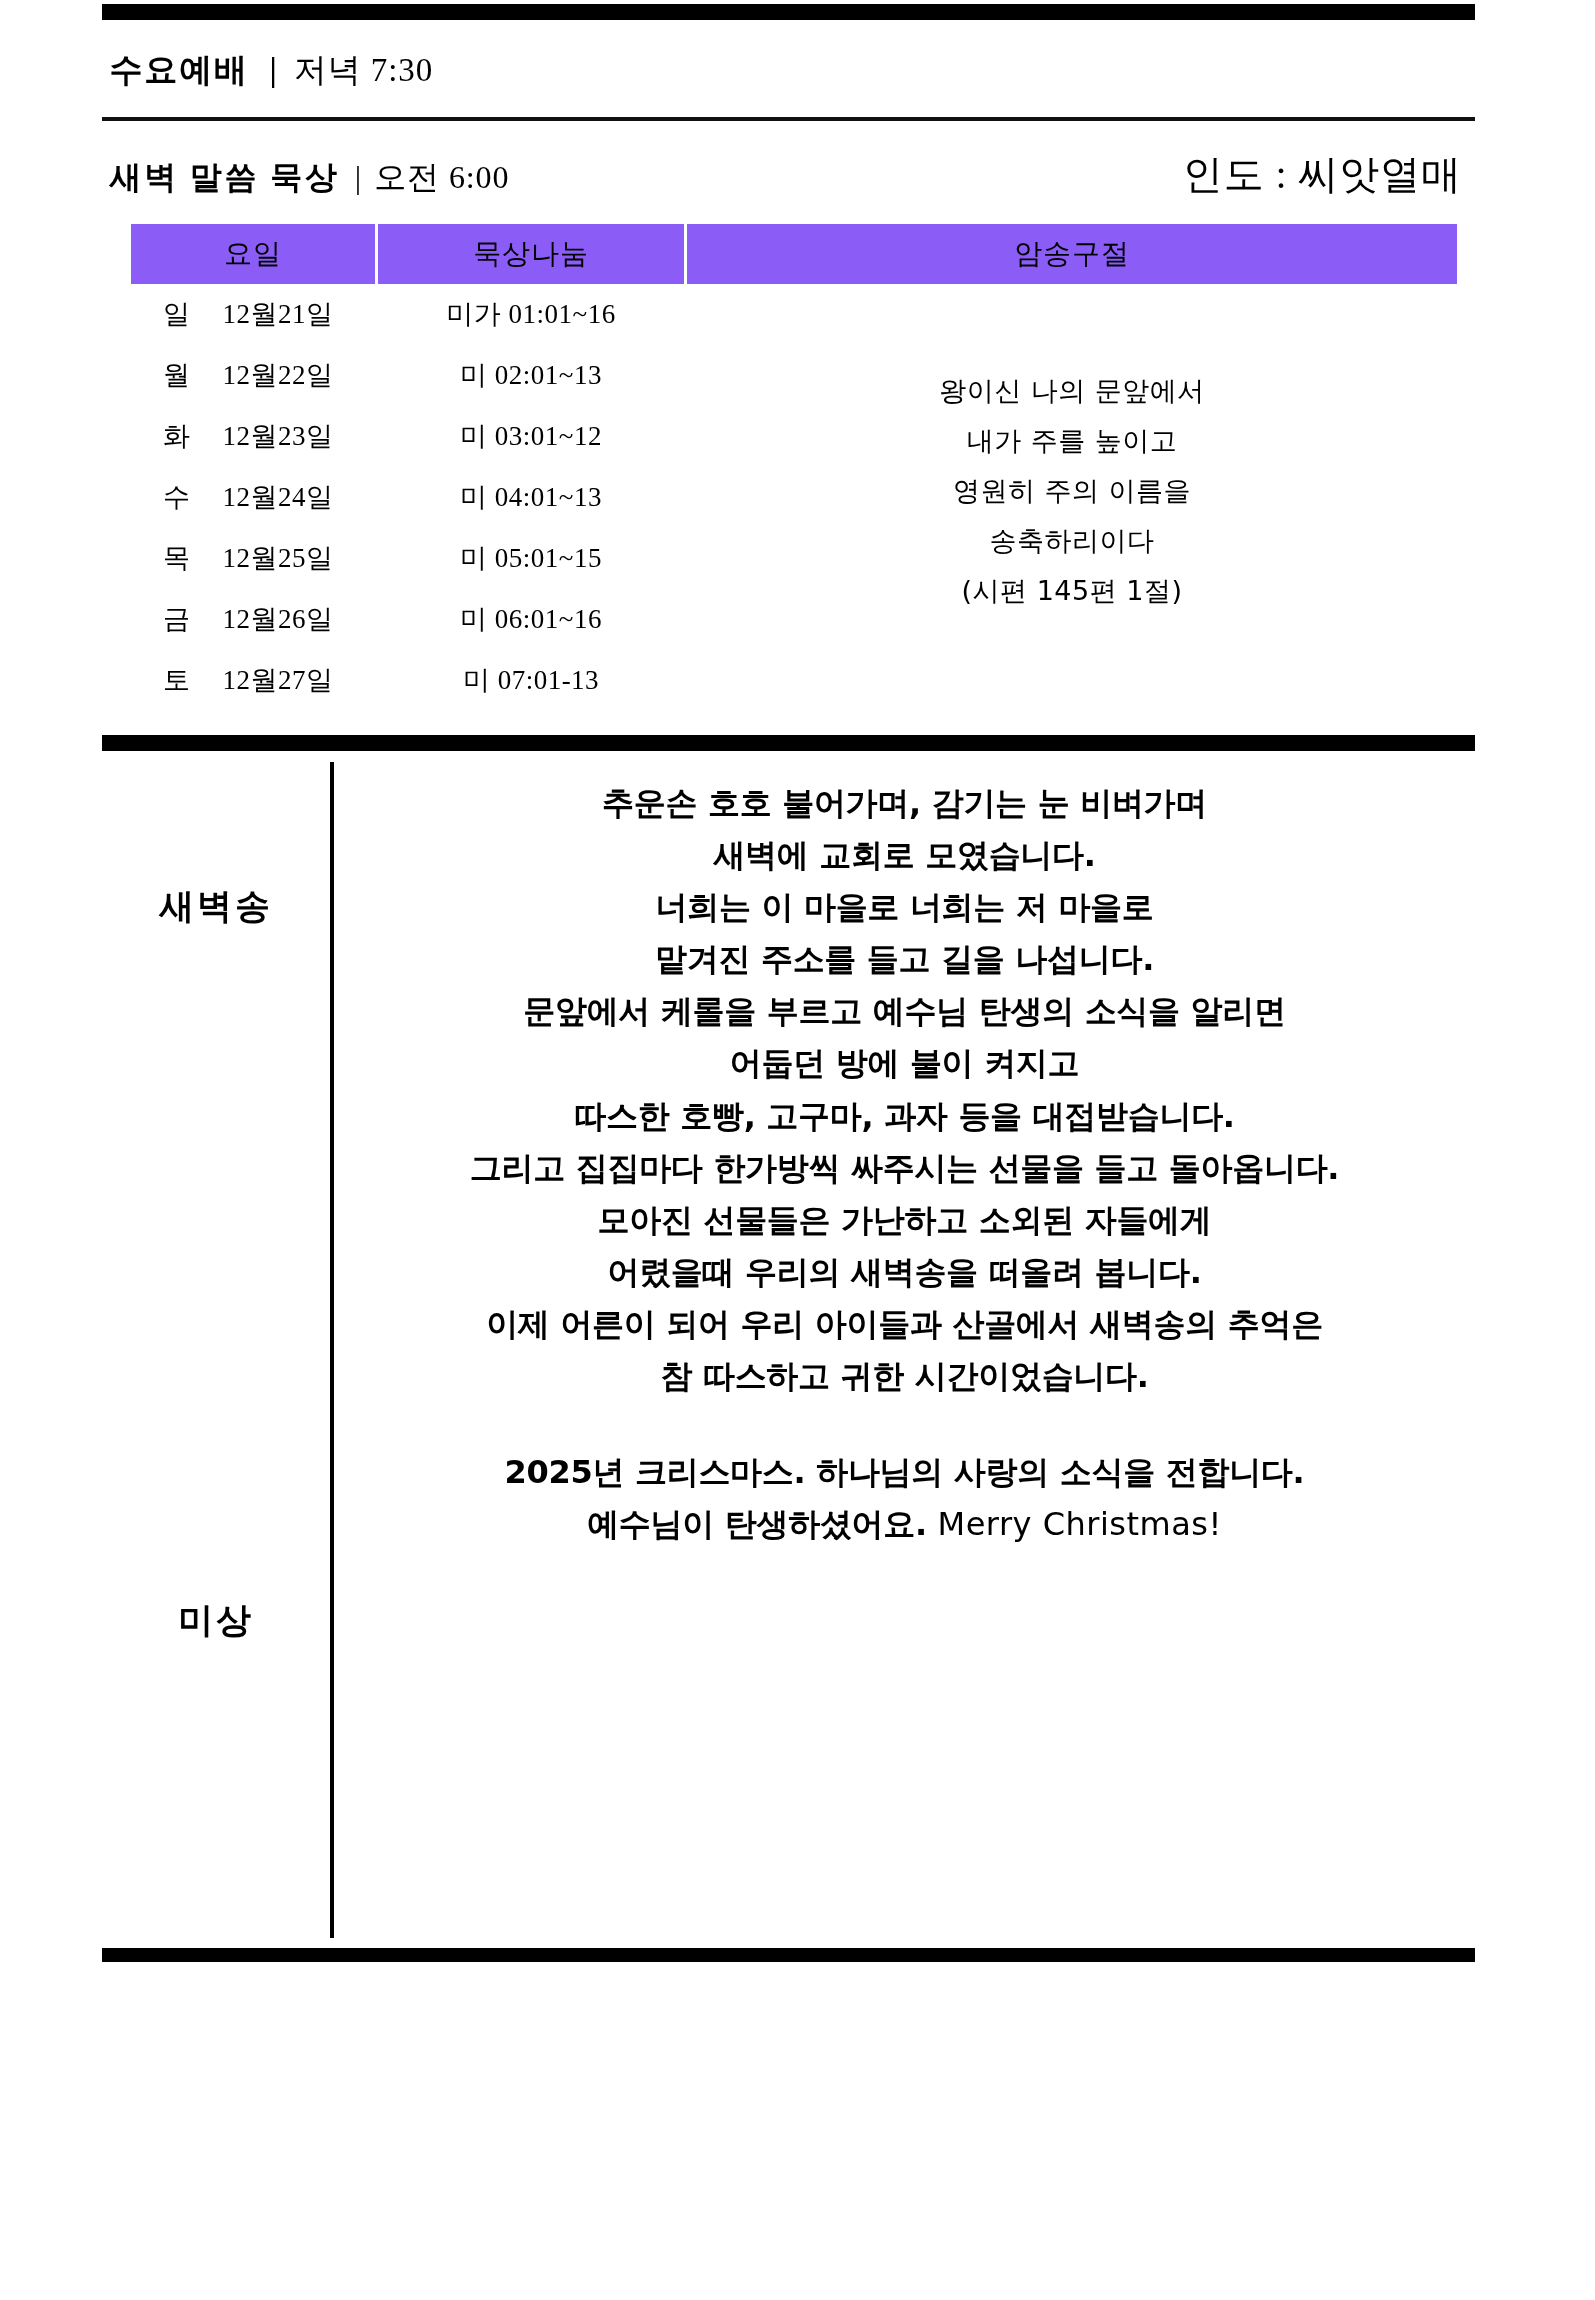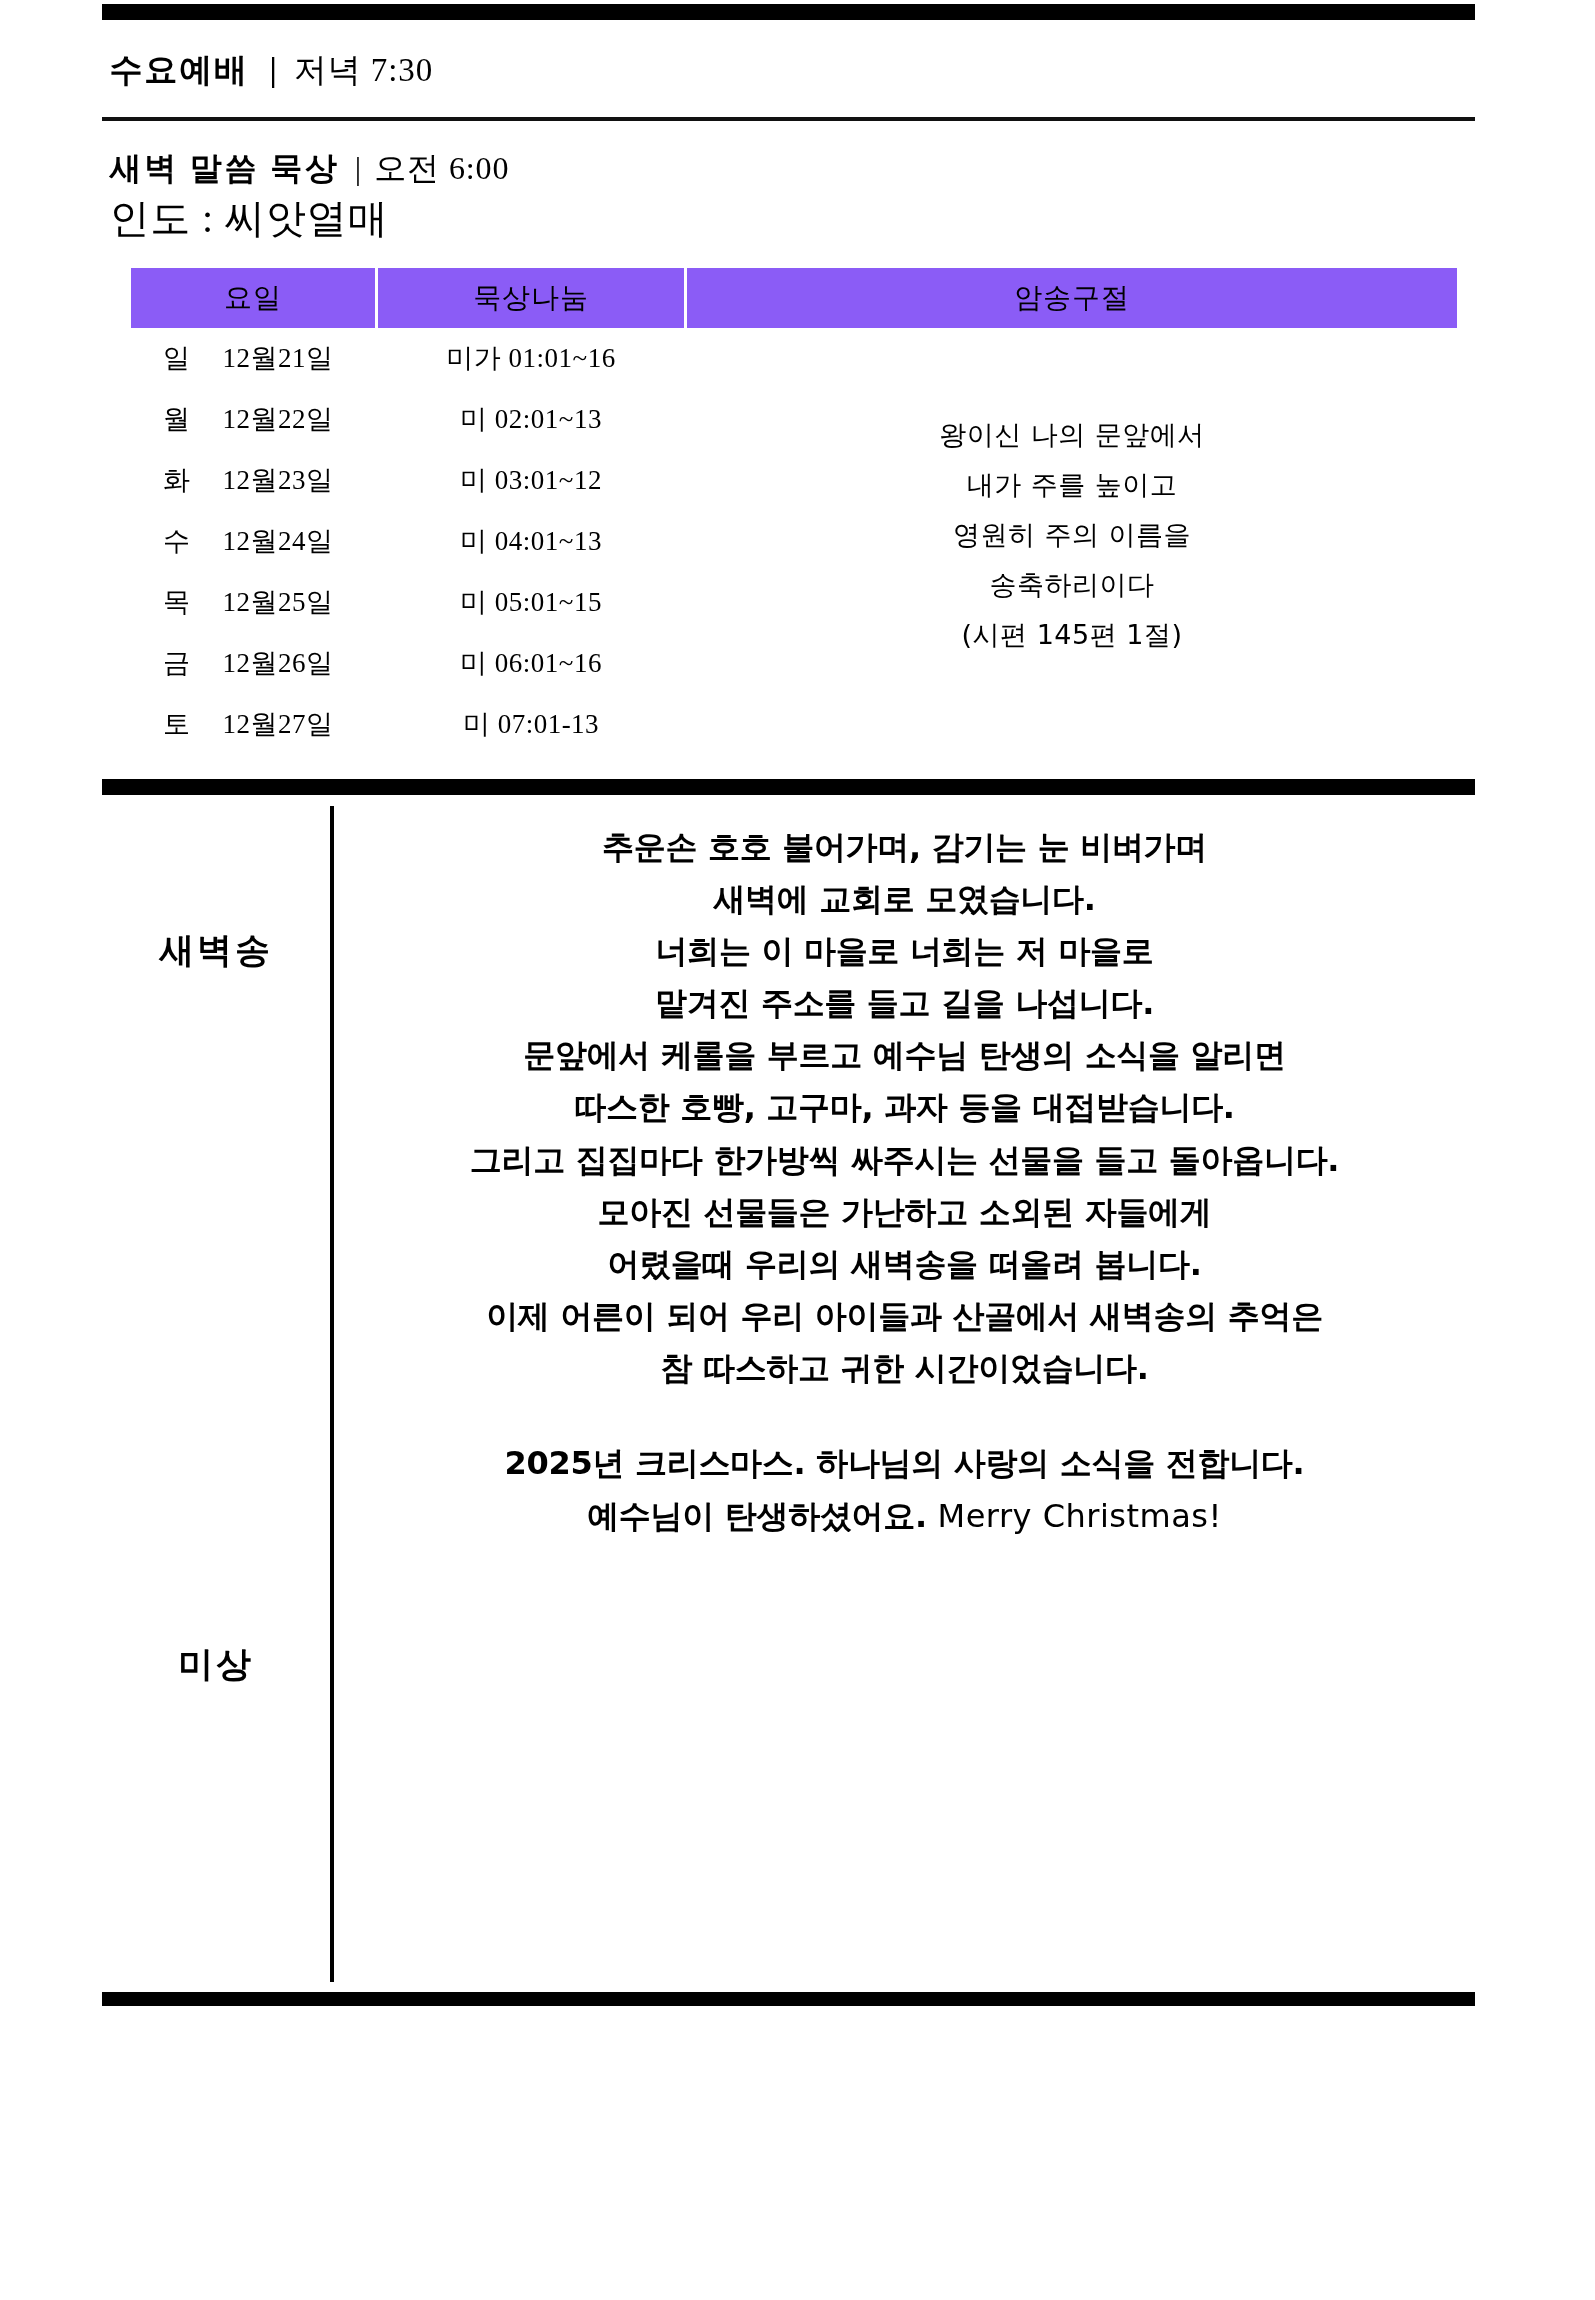--- a/index.html
+++ b/index.html
@@ -66,21 +66,20 @@
     letter-spacing: 0.9px;
   }
 
   
   .dawn-line {
     display: flex;
     align-items: baseline;
     justify-content: space-between;
     padding: 26px 7.4px 22px 7.4px;
     font-size: 32px;
-    flex-direction: column;
   }
   .dawn-left {
     display: flex;
     align-items: baseline;
   }
   .dawn-title {
     font-weight: bold;
     letter-spacing: 2.8px;
   }
   .dawn-sep {
@@ -298,20 +297,21 @@
         <div class="label label-song">새벽송</div>
         <div class="label label-author">미상</div>
       </div>
 
       <div class="text-col">
         <p class="poem-line">추운손 호호 불어가며, 감기는 눈 비벼가며</p>
         <p class="poem-line">새벽에 교회로 모였습니다.</p>
         <p class="poem-line">너희는 이 마을로 너희는 저 마을로</p>
         <p class="poem-line">맡겨진 주소를 들고 길을 나섭니다.</p>
         <p class="poem-line">문앞에서 케롤을 부르고 예수님 탄생의 소식을 알리면</p>
+        <p class="poem-line">어둡던 방에 불이 켜지고</p>
         <p class="poem-line">따스한 호빵, 고구마, 과자 등을 대접받습니다.</p>
         <p class="poem-line">그리고 집집마다 한가방씩 싸주시는 선물을 들고 돌아옵니다.</p>
         <p class="poem-line">모아진 선물들은 가난하고 소외된 자들에게</p>
         <p class="poem-line">어렸을때 우리의 새벽송을 떠올려 봅니다.</p>
         <p class="poem-line">이제 어른이 되어 우리 아이들과 산골에서 새벽송의 추억은</p>
         <p class="poem-line">참 따스하고 귀한 시간이었습니다.</p>
 
         <div class="gap"></div>
 
         <p class="poem-line closing">2025년 크리스마스. 하나님의 사랑의 소식을 전합니다.</p>

